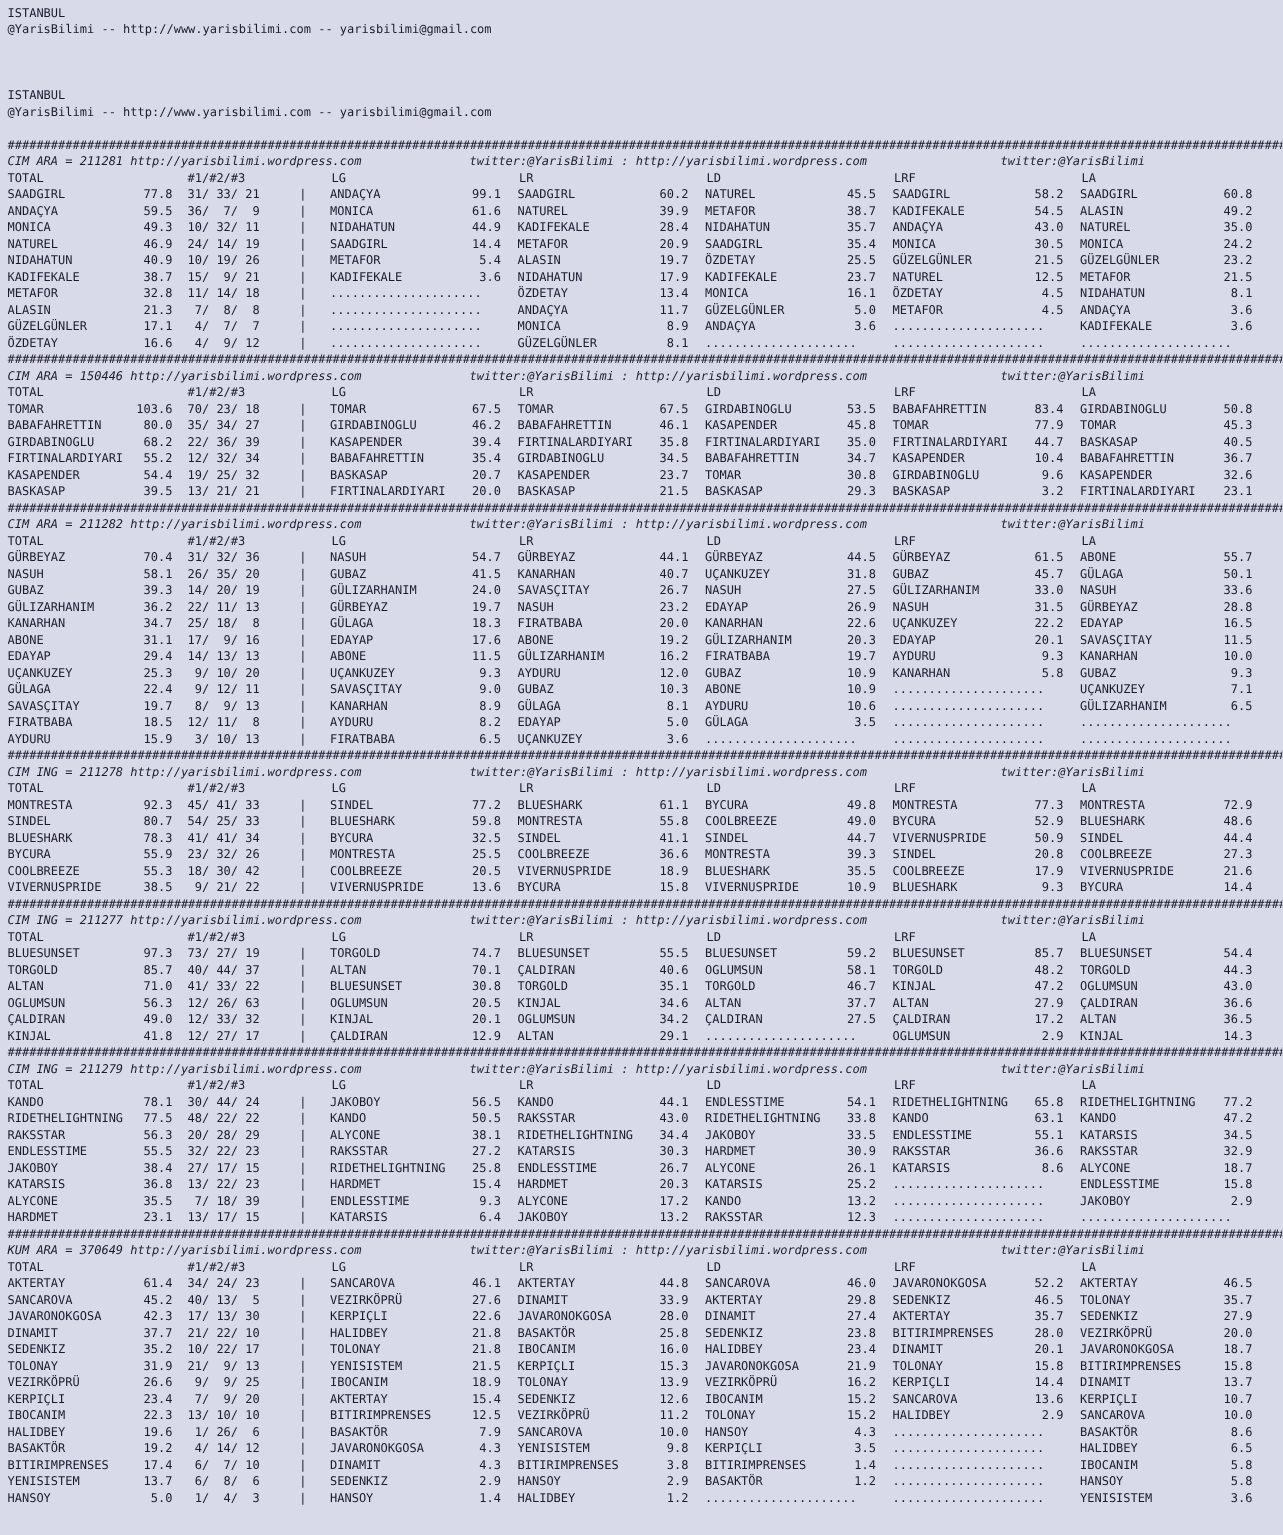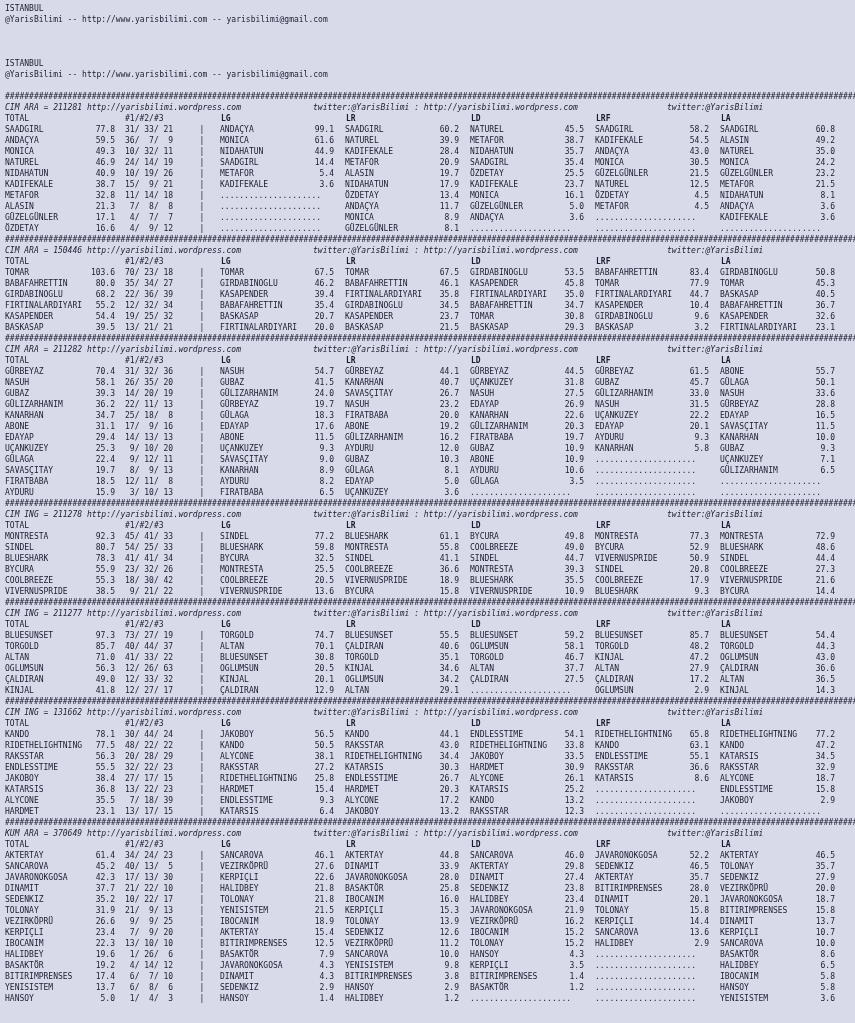--- a/index.html
+++ b/index.html
@@ -17,21 +17,21 @@
   .sl-mid { position:absolute; left:308px; }
   .sl-right { position:absolute; left:662px;text-align:center; }
   .row {
     display:grid; height:11px; white-space:pre; overflow:hidden;
     grid-template-columns:80px 30px 80px 14px 88px 37px 88px 37px 88px 37px 88px 37px 88px 38px;
   }
   .c-val, .c-pval { text-align:right; }
   .c-ratio { padding-left:10px; }
   .c-pipe { text-align:center; }
   .c-pname { padding-left:11px; }
-  .colhdr .c-pname { padding-left:12px;font-weight:bold; }
+  .colhdr .c-pname { padding-left:12px; }
 </style>
 </head>
 <body>
 
 <div class="doc">
   <div>
     <div>ISTANBUL</div>
     <div>@YarisBilimi -- http://www.yarisbilimi.com -- yarisbilimi@gmail.com</div>
     <div class="gap3"></div>
     <div>ISTANBUL</div>
@@ -210,21 +210,21 @@
           <div class="row"><span class="c-name">ALTAN</span><span class="c-val">71.0</span><span class="c-ratio">41/ 33/ 22</span><span class="c-pipe">|</span><span class="c-pname">BLUESUNSET</span><span class="c-pval">30.8</span><span class="c-pname">TORGOLD</span><span class="c-pval">35.1</span><span class="c-pname">TORGOLD</span><span class="c-pval">46.7</span><span class="c-pname">KINJAL</span><span class="c-pval">47.2</span><span class="c-pname">OGLUMSUN</span><span class="c-pval">43.0</span></div>
           <div class="row"><span class="c-name">OGLUMSUN</span><span class="c-val">56.3</span><span class="c-ratio">12/ 26/ 63</span><span class="c-pipe">|</span><span class="c-pname">OGLUMSUN</span><span class="c-pval">20.5</span><span class="c-pname">KINJAL</span><span class="c-pval">34.6</span><span class="c-pname">ALTAN</span><span class="c-pval">37.7</span><span class="c-pname">ALTAN</span><span class="c-pval">27.9</span><span class="c-pname">ÇALDIRAN</span><span class="c-pval">36.6</span></div>
           <div class="row"><span class="c-name">ÇALDIRAN</span><span class="c-val">49.0</span><span class="c-ratio">12/ 33/ 32</span><span class="c-pipe">|</span><span class="c-pname">KINJAL</span><span class="c-pval">20.1</span><span class="c-pname">OGLUMSUN</span><span class="c-pval">34.2</span><span class="c-pname">ÇALDIRAN</span><span class="c-pval">27.5</span><span class="c-pname">ÇALDIRAN</span><span class="c-pval">17.2</span><span class="c-pname">ALTAN</span><span class="c-pval">36.5</span></div>
           <div class="row"><span class="c-name">KINJAL</span><span class="c-val">41.8</span><span class="c-ratio">12/ 27/ 17</span><span class="c-pipe">|</span><span class="c-pname">ÇALDIRAN</span><span class="c-pval">12.9</span><span class="c-pname">ALTAN</span><span class="c-pval">29.1</span><span class="c-pname">.....................</span><span class="c-pval"></span><span class="c-pname">OGLUMSUN</span><span class="c-pval">2.9</span><span class="c-pname">KINJAL</span><span class="c-pval">14.3</span></div>
         </div>
   </div>
 
   <div class="section">
     <div class="sep">##################################################################################################################################################################################</div>
     <div class="secline">
-      <span class="sl-left">CIM ING = 131662 http://yarisbilimi.wordpress.com</span>
+      <span class="sl-left">CIM ING = 211279 http://yarisbilimi.wordpress.com</span>
       <span class="sl-mid">twitter:@YarisBilimi : http://yarisbilimi.wordpress.com</span>
       <span class="sl-right">twitter:@YarisBilimi</span>
     </div>
     <div class="row colhdr">
       <span class="c-name">TOTAL</span>
       <span class="c-val"></span>
       <span class="c-ratio">#1/#2/#3</span>
       <span class="c-pipe"></span>
       <span class="c-pname">LG</span>
       <span class="c-pval"></span>

